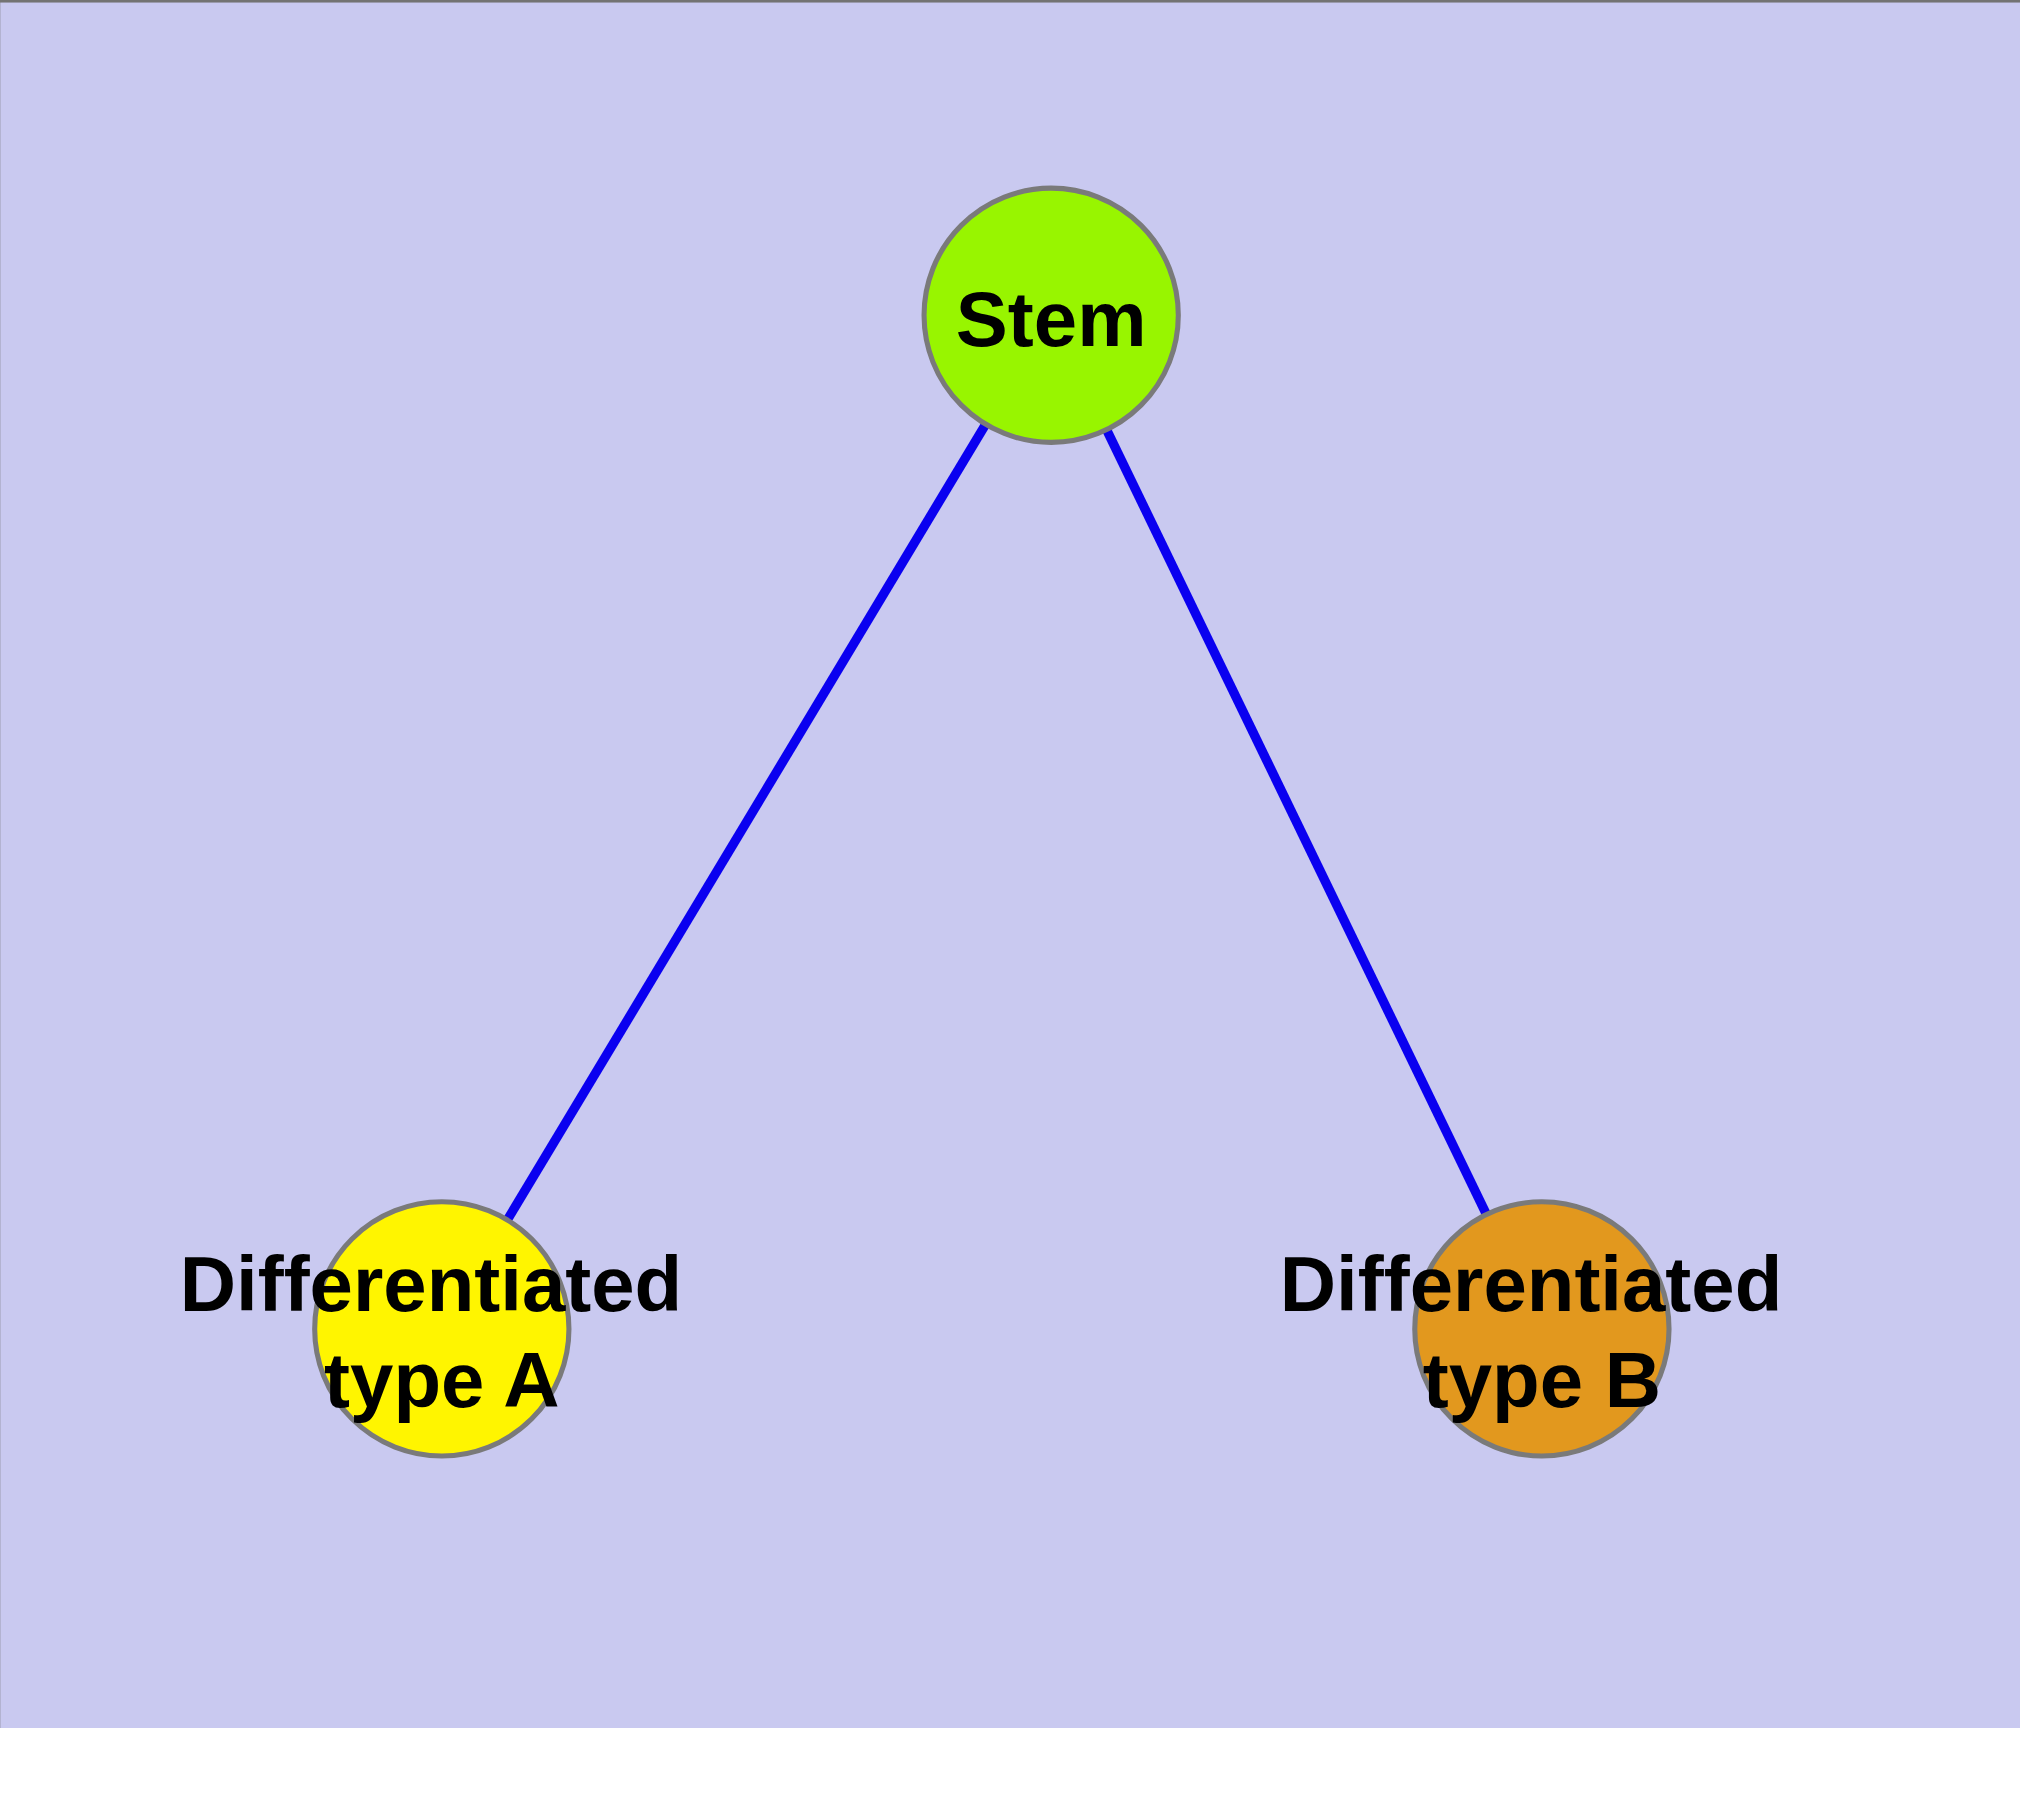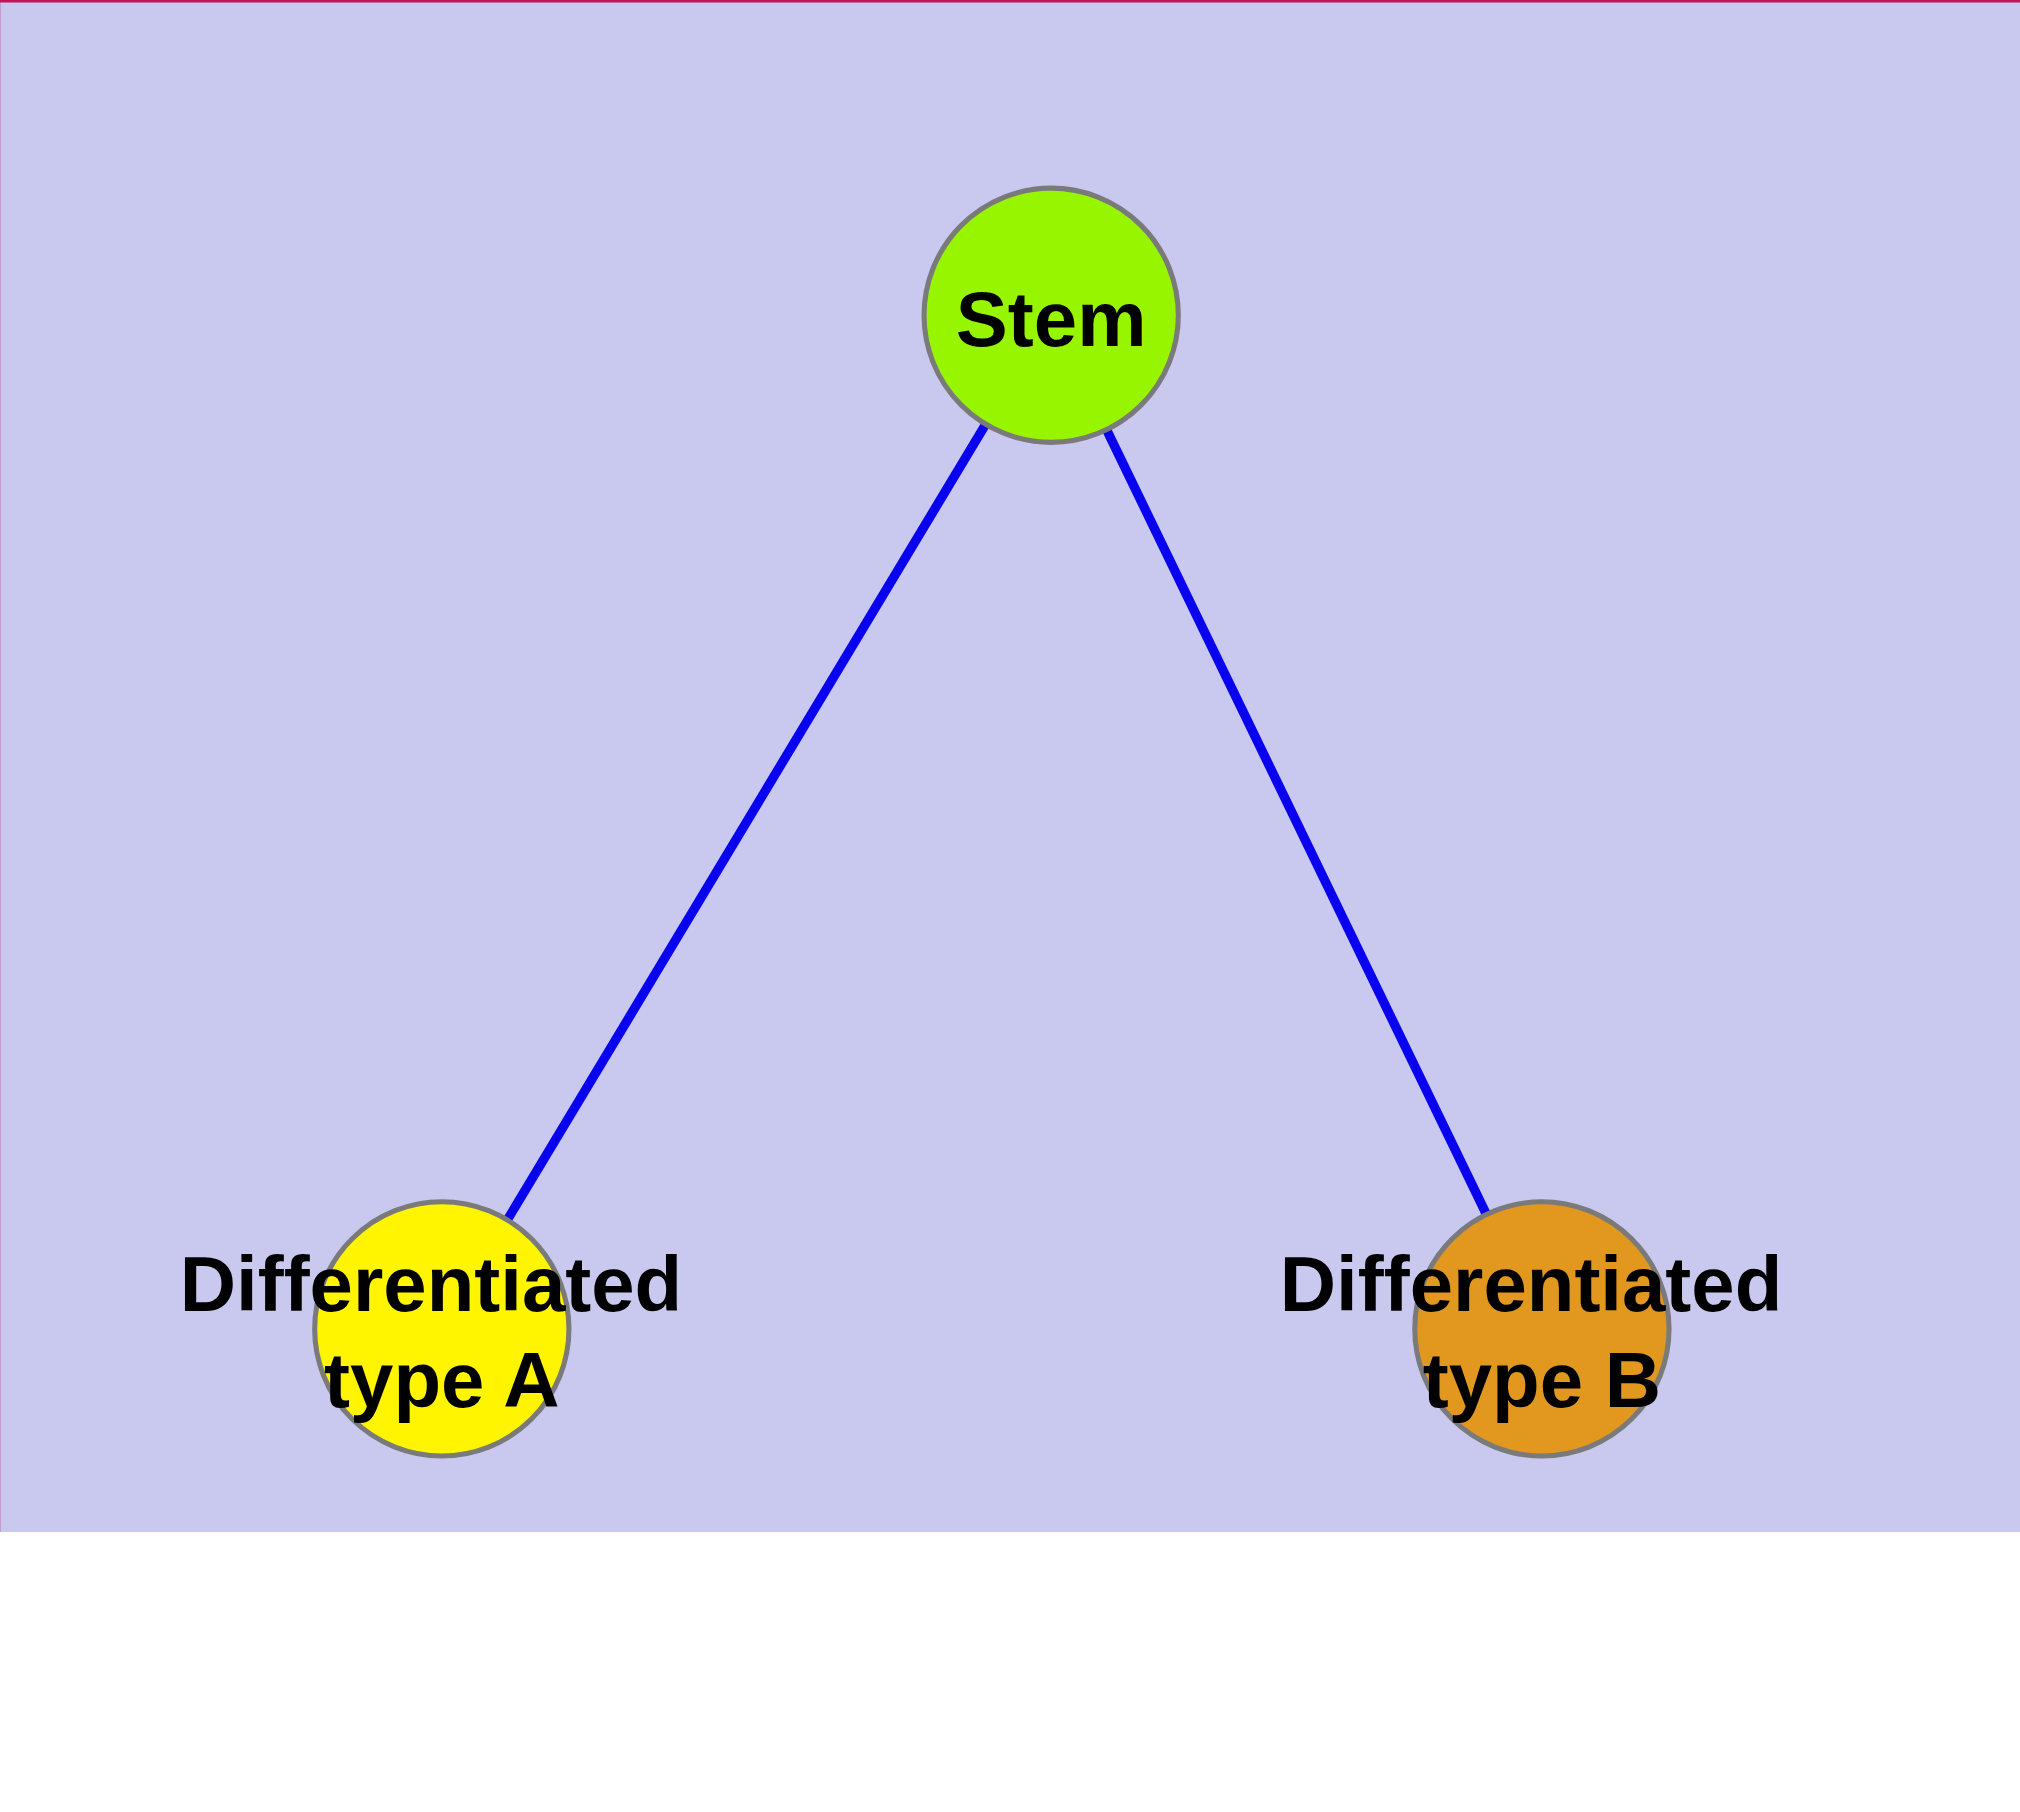--- a/index.html
+++ b/index.html
@@ -3,22 +3,22 @@
 <meta charset="utf-8">
 <style>
   html, body {
     margin: 0;
     padding: 0;
     background: #ffffff;
   }
   .screen {
     position: relative;
     width: 2021px;
-    height: 1532px;
-    background: #be185d;
+    height: 1728px;
+    background: #737373;
     overflow: hidden;
     font-family: "Liberation Sans", sans-serif;
   }
   svg.graph {
     position: absolute;
     top: 0;
     left: 0;
     display: block;
   }
   .node-circle {

